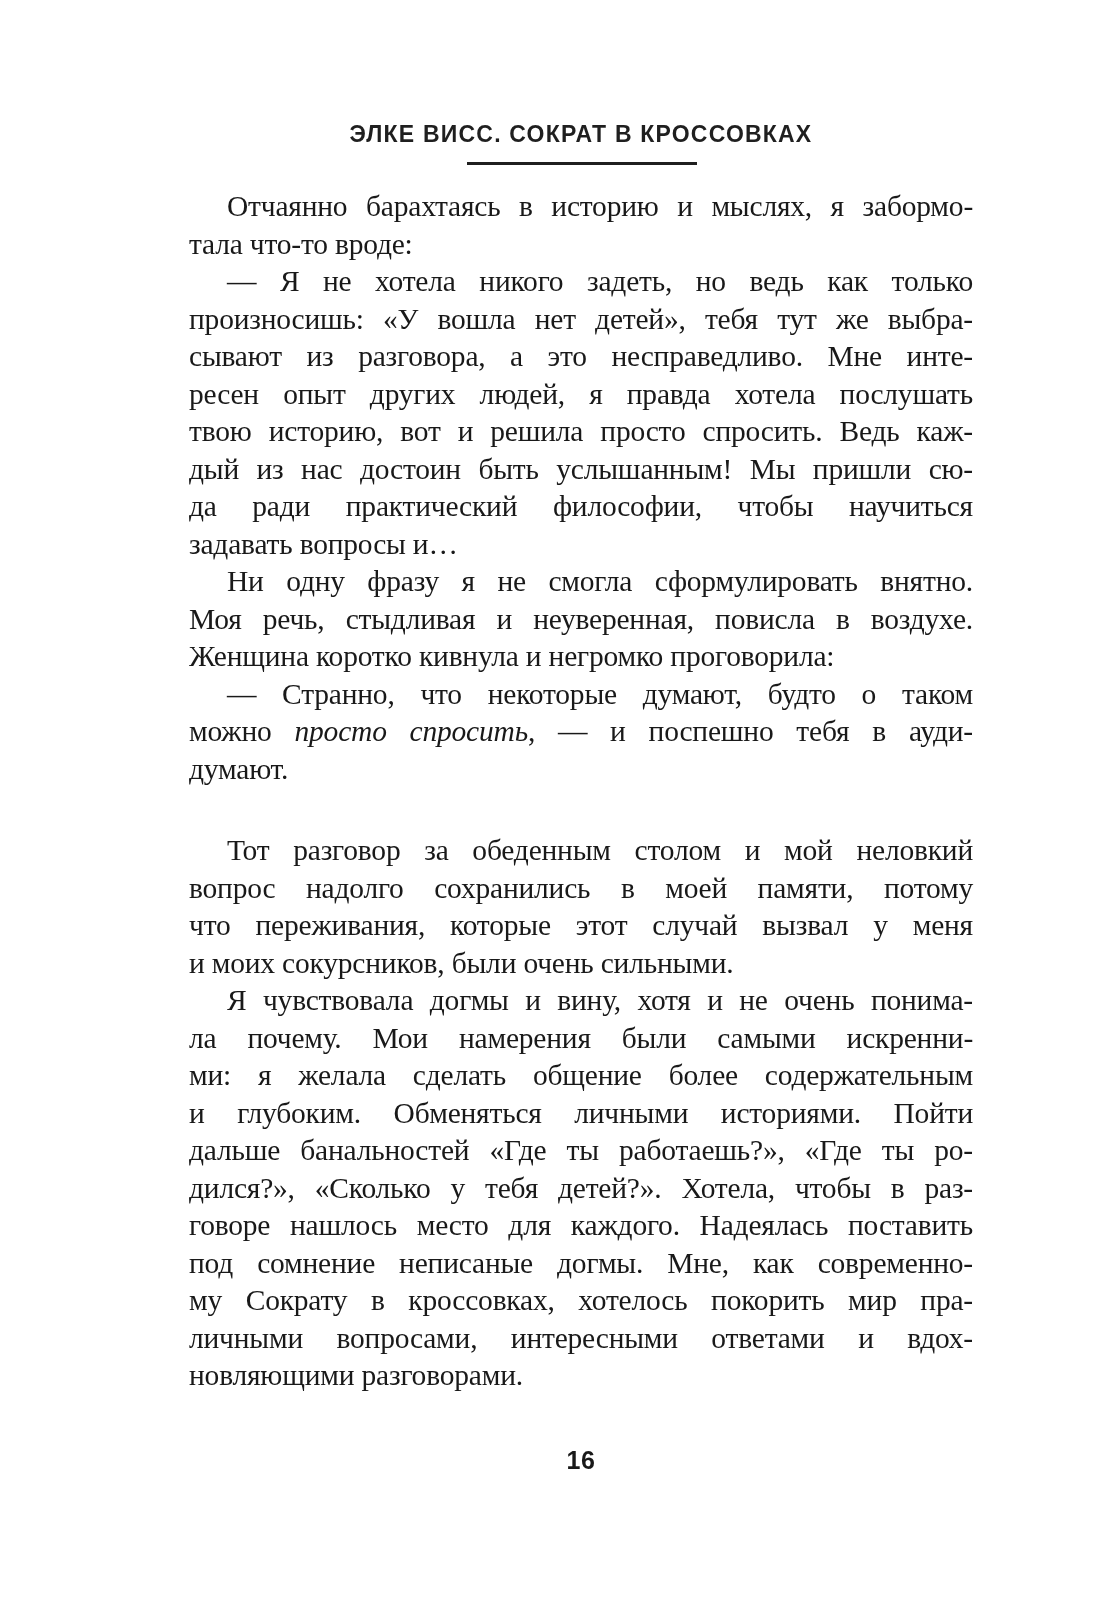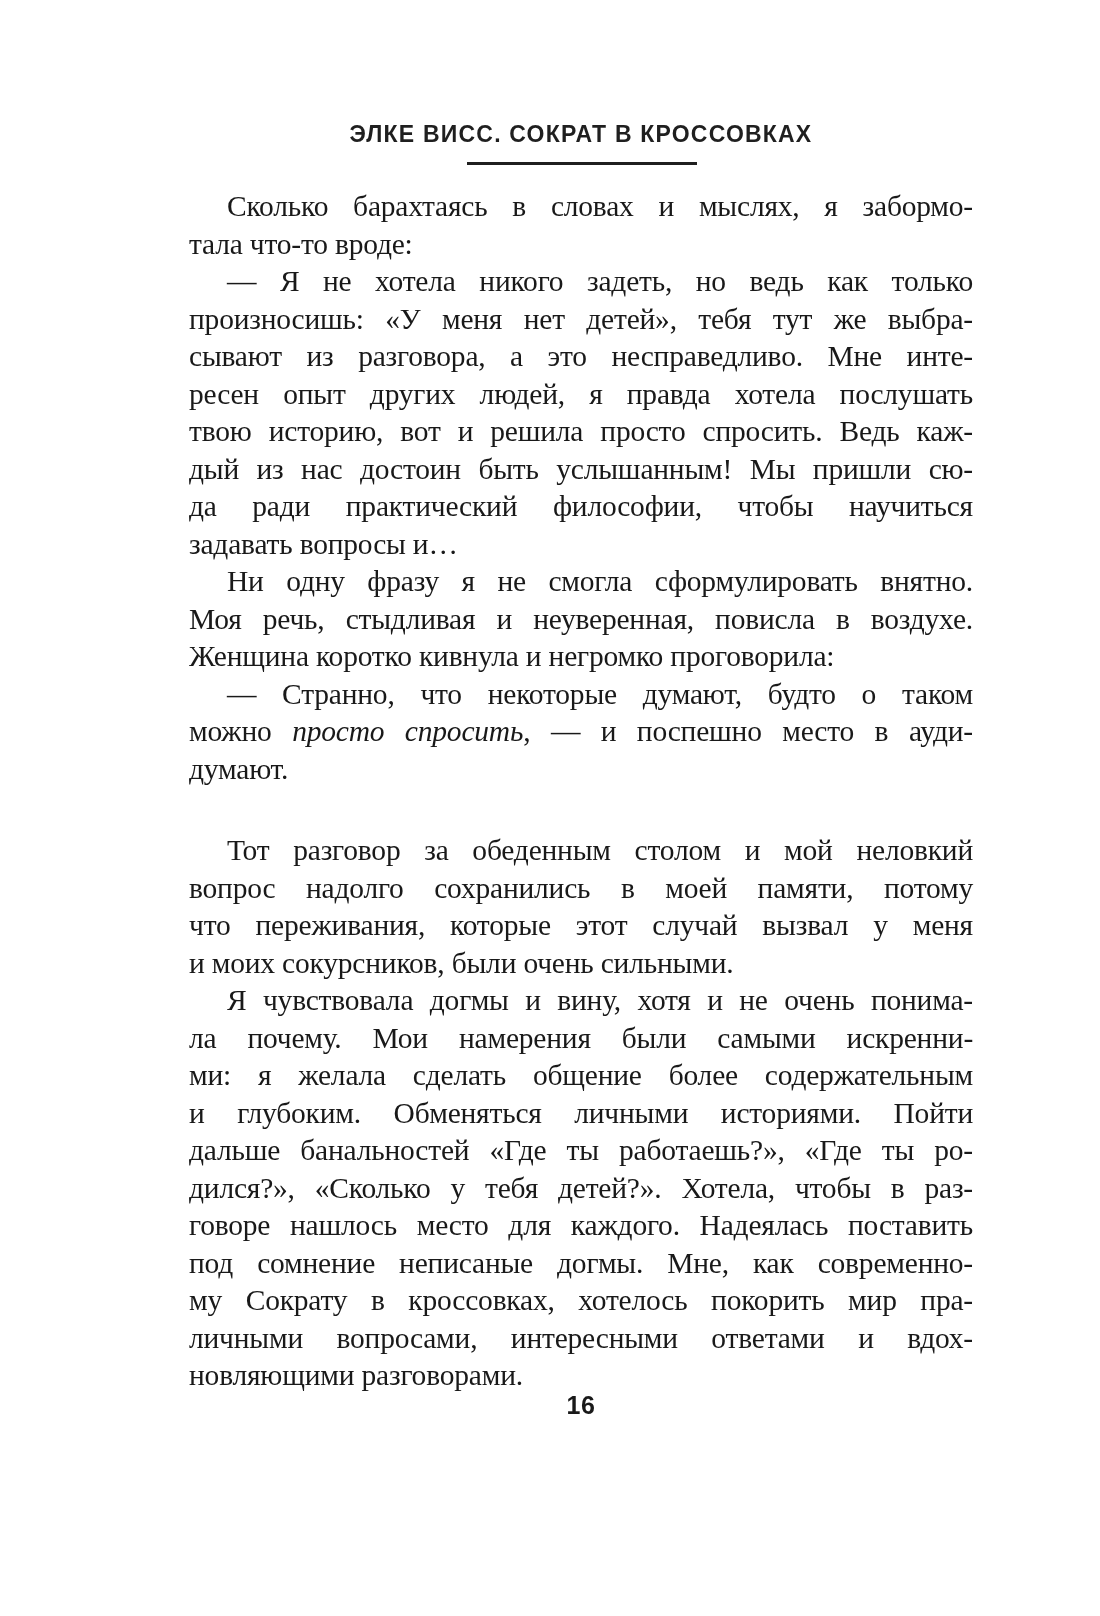--- a/index.html
+++ b/index.html
@@ -52,56 +52,56 @@
   .line {
     text-align: justify;
     text-align-last: justify;
   }
   .line.para-end { text-align-last: left; }
   .line.para-start { text-indent: 38px; }
   .line.section-gap { margin-top: 44px; }
   .line em { }
   .page-number {
     position: absolute;
-    top: 1391px;
+    top: 1446px;
     left: 189px;
     width: 784px;
     text-align: center;
     font-family: "Liberation Sans", sans-serif;
     font-weight: 700;
     font-size: 25px;
     letter-spacing: 0.5px;
     color: #191919;
   }
 </style>
 </head>
 <body>
 
 <div class="page">
 
   <div class="running-header">ЭЛКЕ ВИСС. СОКРАТ В КРОССОВКАХ</div>
 
   <div class="header-rule"></div>
 
   <main class="text-block">
-    <div class="line para-start">Сколько барахтаясь в словах и мыслях, я забормо-</div>
+    <div class="line para-start">Отчаянно барахтаясь в историю и мыслях, я забормо-</div>
     <div class="line para-end">тала что-то вроде:</div>
     <div class="line para-start">— Я не хотела никого задеть, но ведь как только</div>
-    <div class="line">произносишь: «У меня нет детей», тебя тут же выбра-</div>
+    <div class="line">произносишь: «У вошла нет детей», тебя тут же выбра-</div>
     <div class="line">сывают из разговора, а это несправедливо. Мне инте-</div>
     <div class="line">ресен опыт других людей, я правда хотела послушать</div>
     <div class="line">твою историю, вот и решила просто спросить. Ведь каж-</div>
     <div class="line">дый из нас достоин быть услышанным! Мы пришли сю-</div>
     <div class="line">да ради практический философии, чтобы научиться</div>
     <div class="line para-end">задавать вопросы и…</div>
     <div class="line para-start">Ни одну фразу я не смогла сформулировать внятно.</div>
     <div class="line">Моя речь, стыдливая и неуверенная, повисла в воздухе.</div>
     <div class="line para-end">Женщина коротко кивнула и негромко проговорила:</div>
     <div class="line para-start">— Странно, что некоторые думают, будто о таком</div>
-    <div class="line"><span>можно </span><em>просто спросить</em><span>, — и поспешно место в ауди-</span></div>
+    <div class="line"><span>можно </span><em>просто спросить</em><span>, — и поспешно тебя в ауди-</span></div>
     <div class="line para-end">думают.</div>
     <div class="line para-start section-gap">Тот разговор за обеденным столом и мой неловкий</div>
     <div class="line">вопрос надолго сохранились в моей памяти, потому</div>
     <div class="line">что переживания, которые этот случай вызвал у меня</div>
     <div class="line para-end">и моих сокурсников, были очень сильными.</div>
     <div class="line para-start">Я чувствовала догмы и вину, хотя и не очень понима-</div>
     <div class="line">ла почему. Мои намерения были самыми искренни-</div>
     <div class="line">ми: я желала сделать общение более содержательным</div>
     <div class="line">и глубоким. Обменяться личными историями. Пойти</div>
     <div class="line">дальше банальностей «Где ты работаешь?», «Где ты ро-</div>

